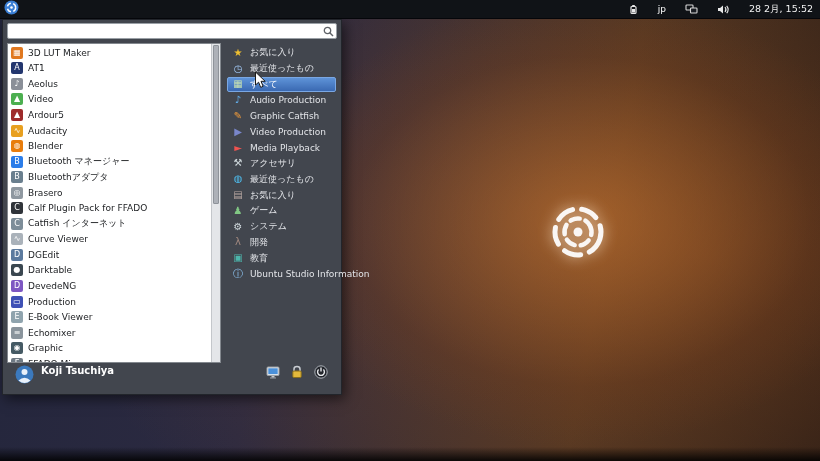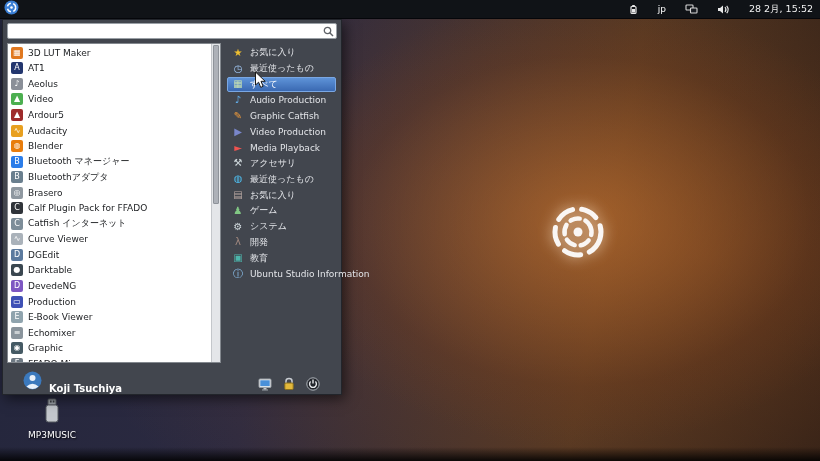--- a/index.html
+++ b/index.html
@@ -52,21 +52,21 @@
   .scroll-thumb { position:absolute; left:1px; right:1px; top:1px; height:50%;
     background:#adb1b8; border:1px solid #8e939a; border-radius:1px; }
 
   .category-list { position:absolute; left:224px; top:25px; right:5px; display:flex; flex-direction:column; }
   .cat-row { height:15.8px; display:flex; align-items:center; gap:6px; padding:0 4px;
     font-size:9px; color:#e2e4e8; border-radius:2px; white-space:nowrap; border:1px solid transparent; }
   .cat-row.selected { background:linear-gradient(#5e93d8, #3a69b2); border:1px solid #7aa7e3; color:#fff; }
   .cat-icon { width:12px; text-align:center; font-size:10px; flex:none; line-height:12px; }
 
   .menu-footer { position:absolute; left:0; right:0; bottom:0; height:29px; display:flex;
-    align-items:flex-end; padding:0 20px; gap:7px; }
+    align-items:flex-start; padding:0 12px; gap:7px; }
   .footer-username { color:#fff; font-weight:bold; font-size:10px; }
   .footer-spacer { flex:1; }
   .footer-btn { width:17px; height:17px; display:flex; align-items:center; justify-content:center;
     background:none; border:none; padding:0; }
 
   .mouse-cursor { position:absolute; left:254px; top:71px; z-index:60; }
 </style>
 </head>
 <body>
 
@@ -77,31 +77,20 @@
   <div class="center-logo">
     <svg width="64" height="64" viewBox="0 0 64 64">
       <g stroke="#fff" fill="none" stroke-linecap="round">
         <circle cx="32" cy="32" r="23" stroke-width="5" stroke-dasharray="17 9" transform="rotate(18 32 32)"></circle>
         <circle cx="32" cy="32" r="13.5" stroke-width="4.5" stroke-dasharray="9.5 6" transform="rotate(-28 32 32)"></circle>
         <circle cx="32" cy="32" r="4.5" fill="#fff" stroke="none"></circle>
       </g>
     </svg>
   </div>
 
-  <div class="desktop-icon">
-    <span>
-      <svg width="24" height="26" viewBox="0 0 24 26">
-        <rect x="8" y="1" width="8" height="6" rx="1" fill="#9aa0a6" stroke="#565b61"></rect>
-        <rect x="10" y="2.5" width="1.6" height="2" fill="#3c4043"></rect>
-        <rect x="12.8" y="2.5" width="1.6" height="2" fill="#3c4043"></rect>
-        <rect x="6" y="7" width="12" height="17" rx="2.5" fill="#c3c7cc" stroke="#565b61"></rect>
-      </svg>
-    </span>
-    <div class="di-label">MP3MUSIC</div>
-  </div>
 
   <div class="top-panel">
     <button class="menu-button">
       <span>
         <svg width="15" height="15" viewBox="0 0 15 15">
           <circle cx="7.5" cy="7.5" r="7" fill="#3b7fd4"></circle>
           <circle cx="7.5" cy="7.5" r="4.2" fill="none" stroke="#fff" stroke-width="1.5" stroke-dasharray="4.6 2.4"></circle>
           <circle cx="7.5" cy="7.5" r="1.3" fill="#fff"></circle>
         </svg>
       </span>

